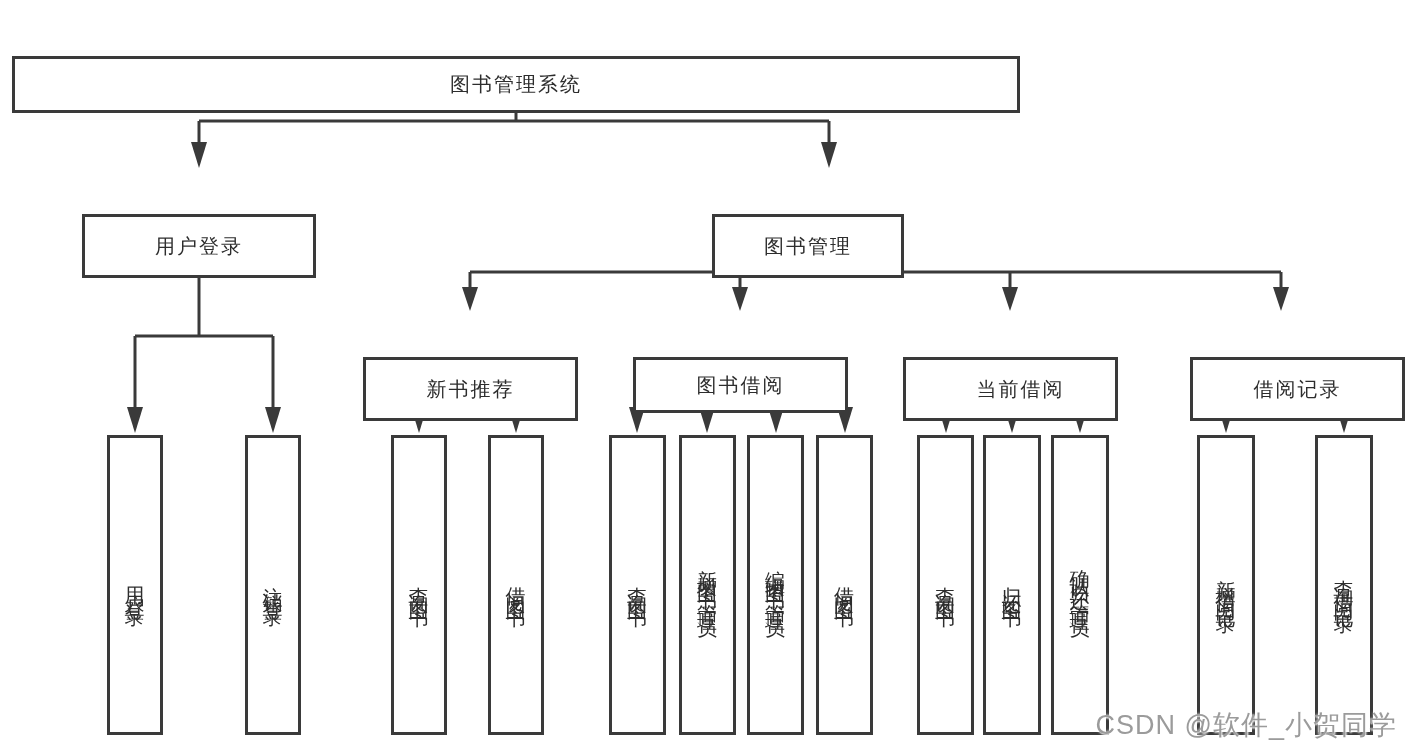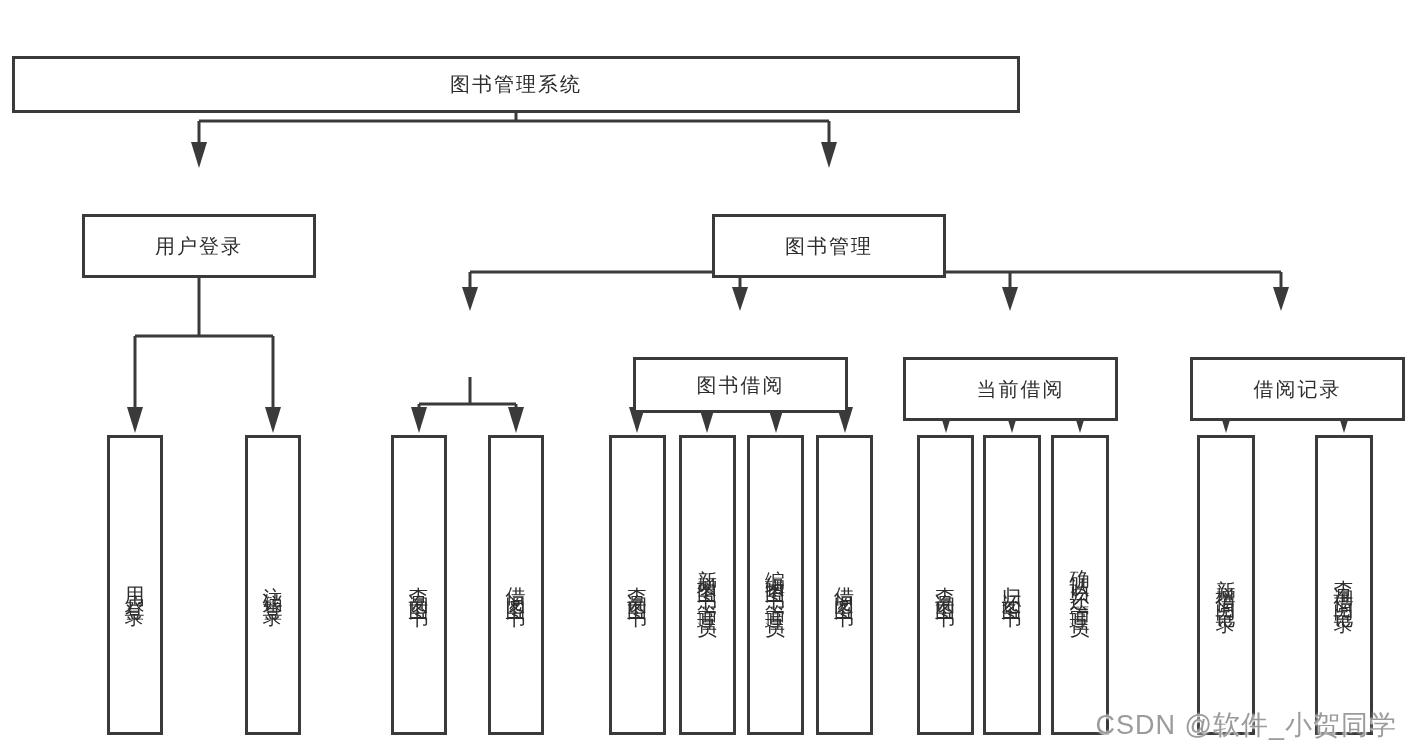--- a/index.html
+++ b/index.html
@@ -127,24 +127,27 @@
     </g>
   </svg>
 
   <div class="hbox" style="left:12px; top:12px; width:1008px; height:57px;">
     <span>图书管理系统</span>
   </div>
 
   <div class="hbox" style="left:82px; top:170px; width:234px; height:64px;">
     <span>用户登录</span>
   </div>
-  <div class="hbox" style="left:712px; top:170px; width:234px; height:64px;">
+  <div class="hbox" style="left:712px; top:170px; width:192px; height:64px;">
     <span>图书管理</span>
   </div>
 
+  <div class="hbox" style="left:363px; top:313px; width:215px; height:64px;">
+    <span>新书推荐</span>
+  </div>
   <div class="hbox" style="left:633px; top:313px; width:215px; height:56px;">
     <span>图书借阅</span>
   </div>
   <div class="hbox" style="left:903px; top:313px; width:215px; height:64px;padding-left:20px;">
     <span>当前借阅</span>
   </div>
   <div class="hbox" style="left:1190px; top:313px; width:215px; height:64px;">
     <span>借阅记录</span>
   </div>
 

